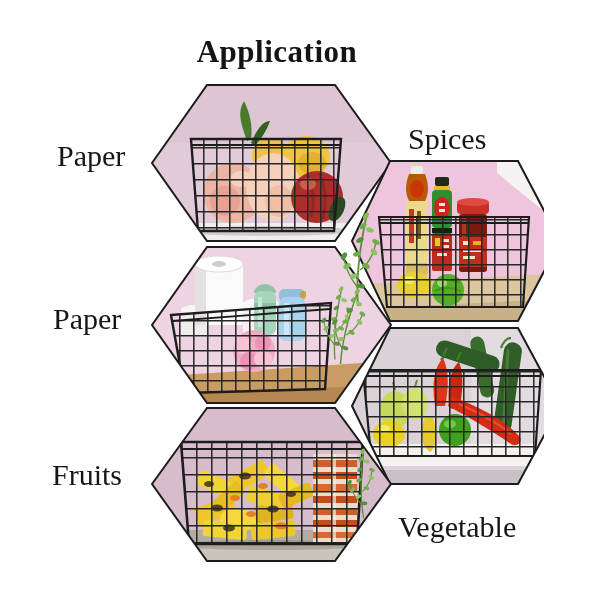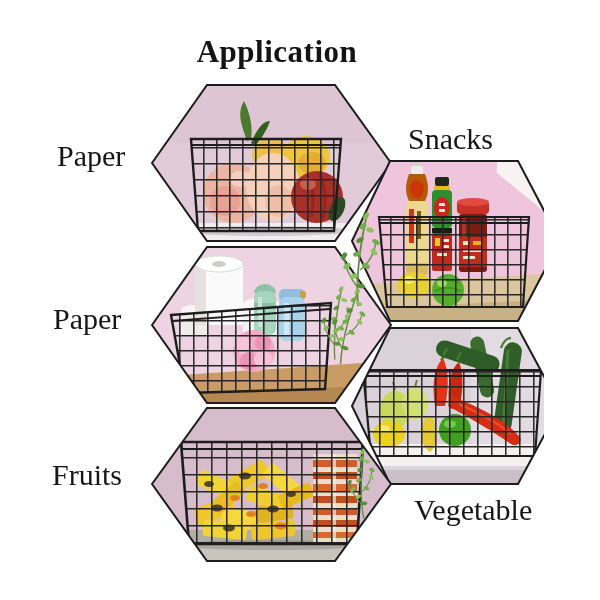--- a/index.html
+++ b/index.html
@@ -5,21 +5,21 @@
   html,body{margin:0;padding:0;background:#fff;}
   .stage{position:relative;width:544px;height:600px;background:#ffffff;overflow:hidden;
          font-family:"Liberation Serif","DejaVu Serif",serif;}
   .title{position:absolute;left:157px;top:34px;width:240px;text-align:center;
          font-size:31px;font-weight:bold;color:#141414;letter-spacing:.5px;white-space:nowrap;z-index:6;}
   .cat-label{position:absolute;font-size:30px;color:#161616;white-space:nowrap;z-index:6;line-height:1.1;}
   .lbl-fruits{left:57px;top:139px;}
   .lbl-spices{left:408px;top:122px;}
   .lbl-paper{left:53px;top:302px;}
   .lbl-snacks{left:52px;top:458px;}
-  .lbl-vegetable{left:398px;top:493px;margin-left:16px;}
+  .lbl-vegetable{left:398px;top:510px;}
   svg.hex{position:absolute;overflow:visible;z-index:2;}
   svg.sprig{position:absolute;z-index:5;overflow:visible;}
 </style>
 </head>
 <body>
 
 <div class="stage">
 
   <svg width="0" height="0" style="position:absolute" aria-hidden="true">
     <defs>
@@ -312,18 +312,18 @@
   </svg>
   <svg class="sprig" style="left:320px;top:284px" width="52" height="82" viewBox="0 0 56 100">
     <use href="#sprig-shape" xlink:href="#sprig-shape" transform="rotate(8 28 50)"></use>
   </svg>
   <svg class="sprig" style="left:338px;top:446px" width="44" height="74" viewBox="0 0 56 100">
     <use href="#sprig-shape" xlink:href="#sprig-shape" transform="rotate(-6 28 50)"></use>
   </svg>
 
   <div class="title">Application</div>
   <div class="cat-label lbl-fruits">Paper</div>
-  <div class="cat-label lbl-spices">Snacks</div>
+  <div class="cat-label lbl-spices">Spices</div>
   <div class="cat-label lbl-paper">Paper</div>
   <div class="cat-label lbl-snacks">Fruits</div>
   <div class="cat-label lbl-vegetable">Vegetable</div>
 
 </div>
 
 </body></html>

